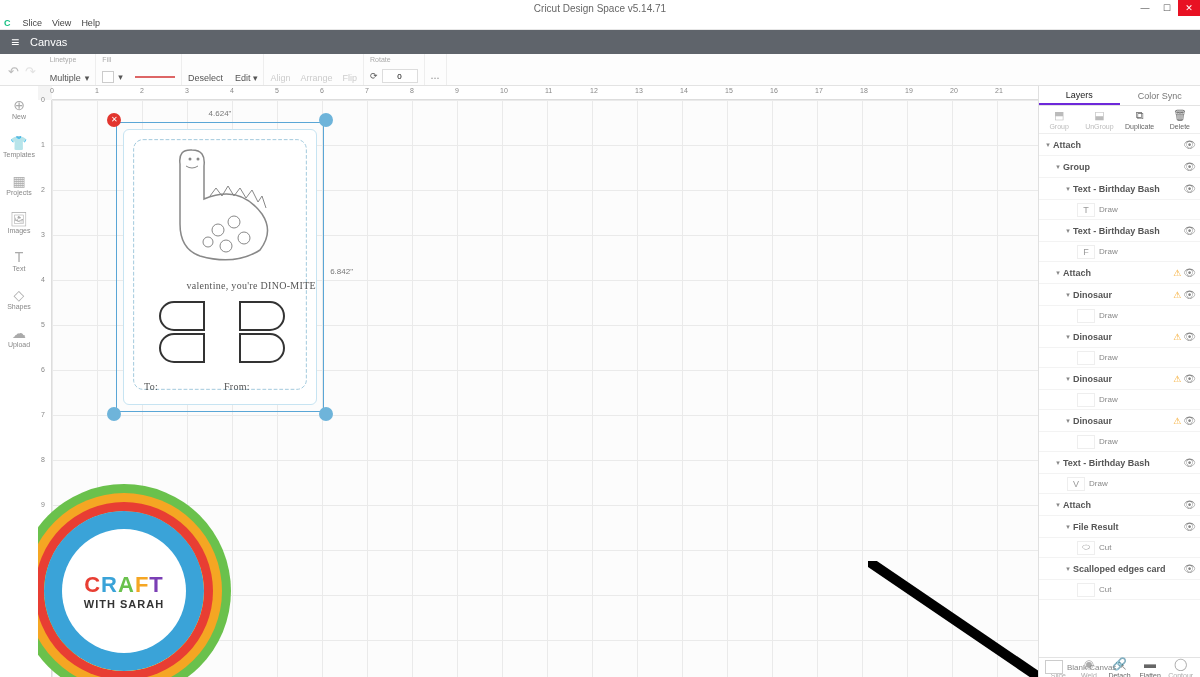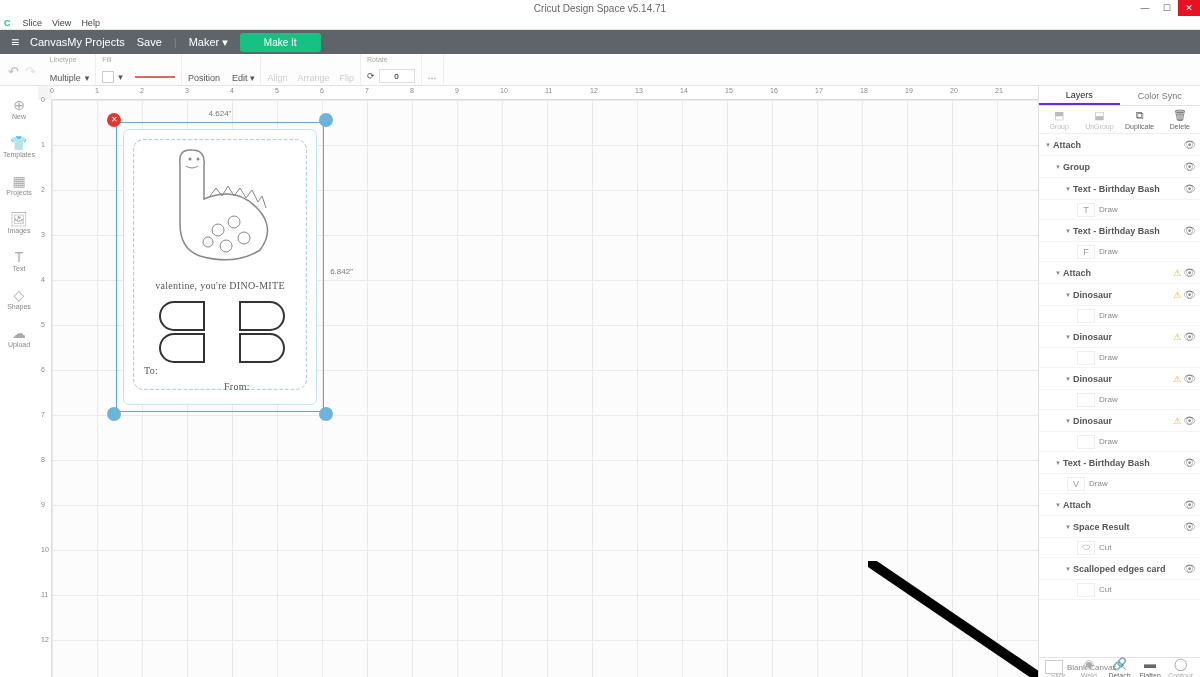--- a/index.html
+++ b/index.html
@@ -43,21 +43,21 @@
 .handle { position: absolute; width: 14px; height: 14px; border-radius: 50%; background: #fff; border: 2px solid #6eb4da; }
 .handle.tl { left: -10px; top: -10px; background: #e2362f; border-color: #e2362f; }
 .handle.tl::before { content:"✕"; color:#fff; font-size:8px; position:absolute; left:2px; top:0;}
 .handle.tr { right: -10px; top: -10px; background:#6eb4da; }
 .handle.bl { left: -10px; bottom: -10px; background:#6eb4da; }
 .handle.br { right: -10px; bottom: -10px; background:#6eb4da; }
 .dim-top { position: absolute; top: -14px; left: 0; right: 0; text-align: center; font-size: 8px; color: #777; }
 .dim-right { position: absolute; right: -30px; top: 50%; font-size: 8px; color: #777; }
 .card { position: absolute; inset: 6px; border: 1px solid #c7e4f2; border-radius: 6px; background: #fff; }
 .scallop { position: absolute; inset: 4px; }
-.cardtxt { position: absolute; width: 100%; text-align: center; font-size: 10px; color: #555; font-family: Georgia, serif; letter-spacing: .3px; }
+.cardtxt { position: absolute; width: 100%; text-align: right; font-size: 10px; color: #555; font-family: Georgia, serif; letter-spacing: .3px; }
 .rightpanel { width: 162px; background: #fff; display: flex; flex-direction: column; border-left: 1px solid #e0e0e0; }
 .tabs { display: flex; height: 20px; border-bottom: 1px solid #e3e3e3; }
 .tab { flex: 1; text-align: center; font-size: 9px; color: #777; display: flex; align-items: center; justify-content: center; cursor: pointer; }
 .tab.active { color: #222; border-bottom: 2px solid #6d28d9; }
 .layerops { display: flex; height: 28px; border-bottom: 1px solid #eee; }
 .lop { flex: 1; text-align: center; font-size: 7px; color: #bbb; display:flex; flex-direction:column; align-items:center; justify-content:center; gap:1px; cursor:pointer;}
 .lop.en { color: #666; }
 .lop .ic { font-size: 11px; }
 .layers { flex: 1; overflow-y: auto; font-size: 9px; color: #555; }
 .lrow { display: flex; align-items: center; height: 22px; padding-right: 4px; border-bottom: 1px solid #f3f3f3; cursor:pointer;}
@@ -104,27 +104,20 @@
 <div class="menubar">
   <span class="c">C</span>
   <span>Slice</span>
   <span>View</span>
   <span>Help</span>
 </div>
 
 <div class="header">
   <div class="ham">≡</div>
   <div class="canvas">Canvas</div>
-  <div class="right">
-    <span>My Projects</span>
-    <span>Save</span>
-    <span class="divider">|</span>
-    <span><span>Maker</span> ▾</span>
-    <span class="makeit">Make It</span>
-  </div>
 </div>
 
 <div class="toolbar">
   <div class="tb-undo">
     <span>↶</span>
     <span style="opacity:.4">↷</span>
   </div>
   <div class="tb-grp">
     <span class="tb-lbl">Linetype</span>
     <span class="tb-row"><span>Multiple</span> ▾</span>
@@ -133,21 +126,21 @@
     <span class="tb-lbl">Fill</span>
     <span class="tb-row">
         <span class="tb-sw"></span>
         <span>▾</span>
       <span style="width:40px;height:2px;background:#d66; margin-left:8px;"></span>
       </span>
   </div>
   <div class="tb-grp">
     <span class="tb-lbl">&nbsp;</span>
     <span class="tb-row">
-      <span>Position</span>
+      <span>Deselect</span>
       <span style="margin-left:8px"><span>Edit</span> ▾</span>
     </span>
   </div>
   <div class="tb-grp">
     <span class="tb-lbl">&nbsp;</span>
     <span class="tb-row" style="color:#ccc">
       <span>Align</span>
       <span style="margin-left:6px">Arrange</span>
       <span style="margin-left:6px">Flip</span>
     </span>
@@ -262,34 +255,40 @@
             <circle cx="84" cy="78" r="6" fill="none" stroke="#888"></circle>
           <circle cx="94" cy="94" r="6" fill="none" stroke="#888"></circle>
             <circle cx="76" cy="102" r="6" fill="none" stroke="#888"></circle>
           <circle cx="58" cy="98" r="5" fill="none" stroke="#888"></circle>
         </svg>
         <div class="cardtxt" style="top:150px">valentine, you're DINO-MITE</div>
         <svg style="position:absolute; left:30px; top:168px; width:136px; height:66px" viewBox="0 0 136 66">
           <path d="M20 4 A14 14 0 1 0 20 32 L50 32 L50 4 Z M20 36 A14 14 0 1 0 20 64 L50 64 L50 36 Z" fill="none" stroke="#333" stroke-width="2"></path>
           <path d="M116 4 A14 14 0 1 1 116 32 L86 32 L86 4 Z M116 36 A14 14 0 1 1 116 64 L86 64 L86 36 Z" fill="none" stroke="#333" stroke-width="2"></path>
         </svg>
-        <div class="cardtxt" style="bottom:28px; left:20px; width:auto">To:</div>
+        <div class="cardtxt" style="bottom:12px; left:20px; width:auto">To:</div>
         <div class="cardtxt" style="bottom:12px; left:100px; width:auto">From:</div>
       </div>
     </div>
 
     <svg class="arrow" width="280" height="200">
       <defs>
           <marker id="ah" markerWidth="12" markerHeight="12" refX="9" refY="6" orient="auto">
             <path d="M0 0 L12 6 L0 12 Z" fill="#000"></path>
           </marker>
         </defs>
       <line x1="0" y1="0" x2="250" y2="170" stroke="#000" stroke-width="10" marker-end="url(#ah)"></line>
     </svg>
 
+    <div class="logo">
+      <div class="logo-inner">
+        <div class="l1"><span>C</span><span>R</span><span>A</span><span>F</span><span>T</span></div>
+        <div class="l2">WITH SARAH</div>
+      </div>
+    </div>
   </div>
 
   <div class="rightpanel">
     <div class="tabs">
       <div class="tab active">Layers</div>
       <div class="tab">Color Sync</div>
     </div>
     <div class="layerops">
       <div class="lop">
           <span class="ic">⬒</span>
@@ -392,21 +391,21 @@
           <span class="thumb">V</span>
           <span class="op">Draw</span>
         </div>
         <div class="lrow" style="padding-left: 14px;">
           <span class="tog">▾</span>
           <span class="lbl">Attach</span>
           <span class="eye">👁</span>
         </div>
         <div class="lrow" style="padding-left: 24px;">
           <span class="tog">▾</span>
-          <span class="lbl">Space Result</span>
+          <span class="lbl">File Result</span>
           <span class="eye">👁</span>
         </div>
         <div class="lrow sub" style="padding-left: 38px;">
           <span class="thumb">⬭</span>
           <span class="op">Cut</span>
         </div>
         <div class="lrow" style="padding-left: 24px;">
           <span class="tog">▾</span>
           <span class="lbl">Scalloped edges card</span>
           <span class="eye">👁</span>

